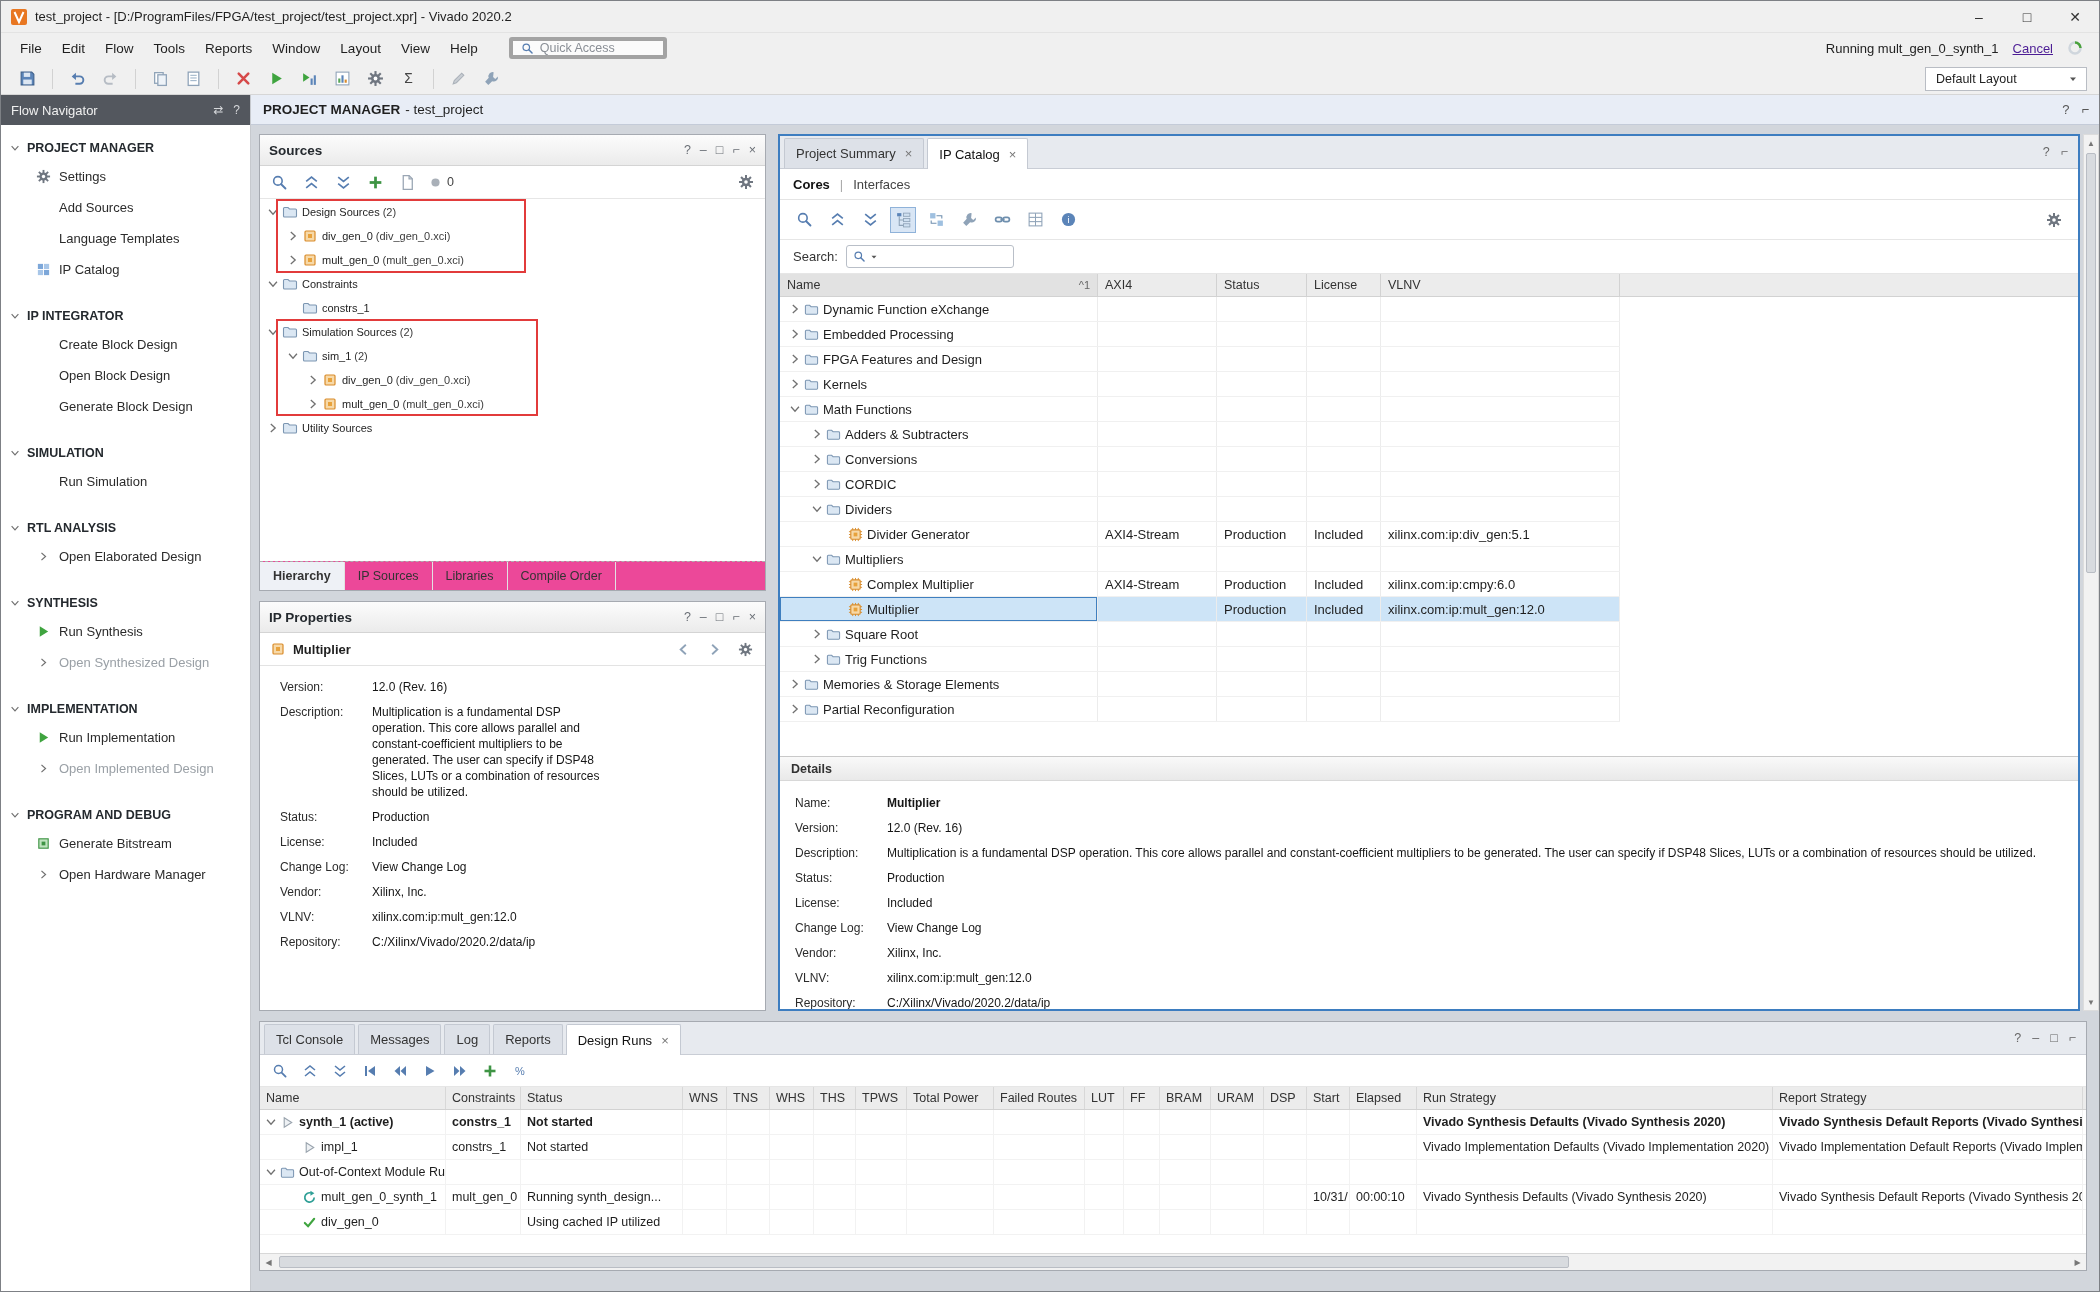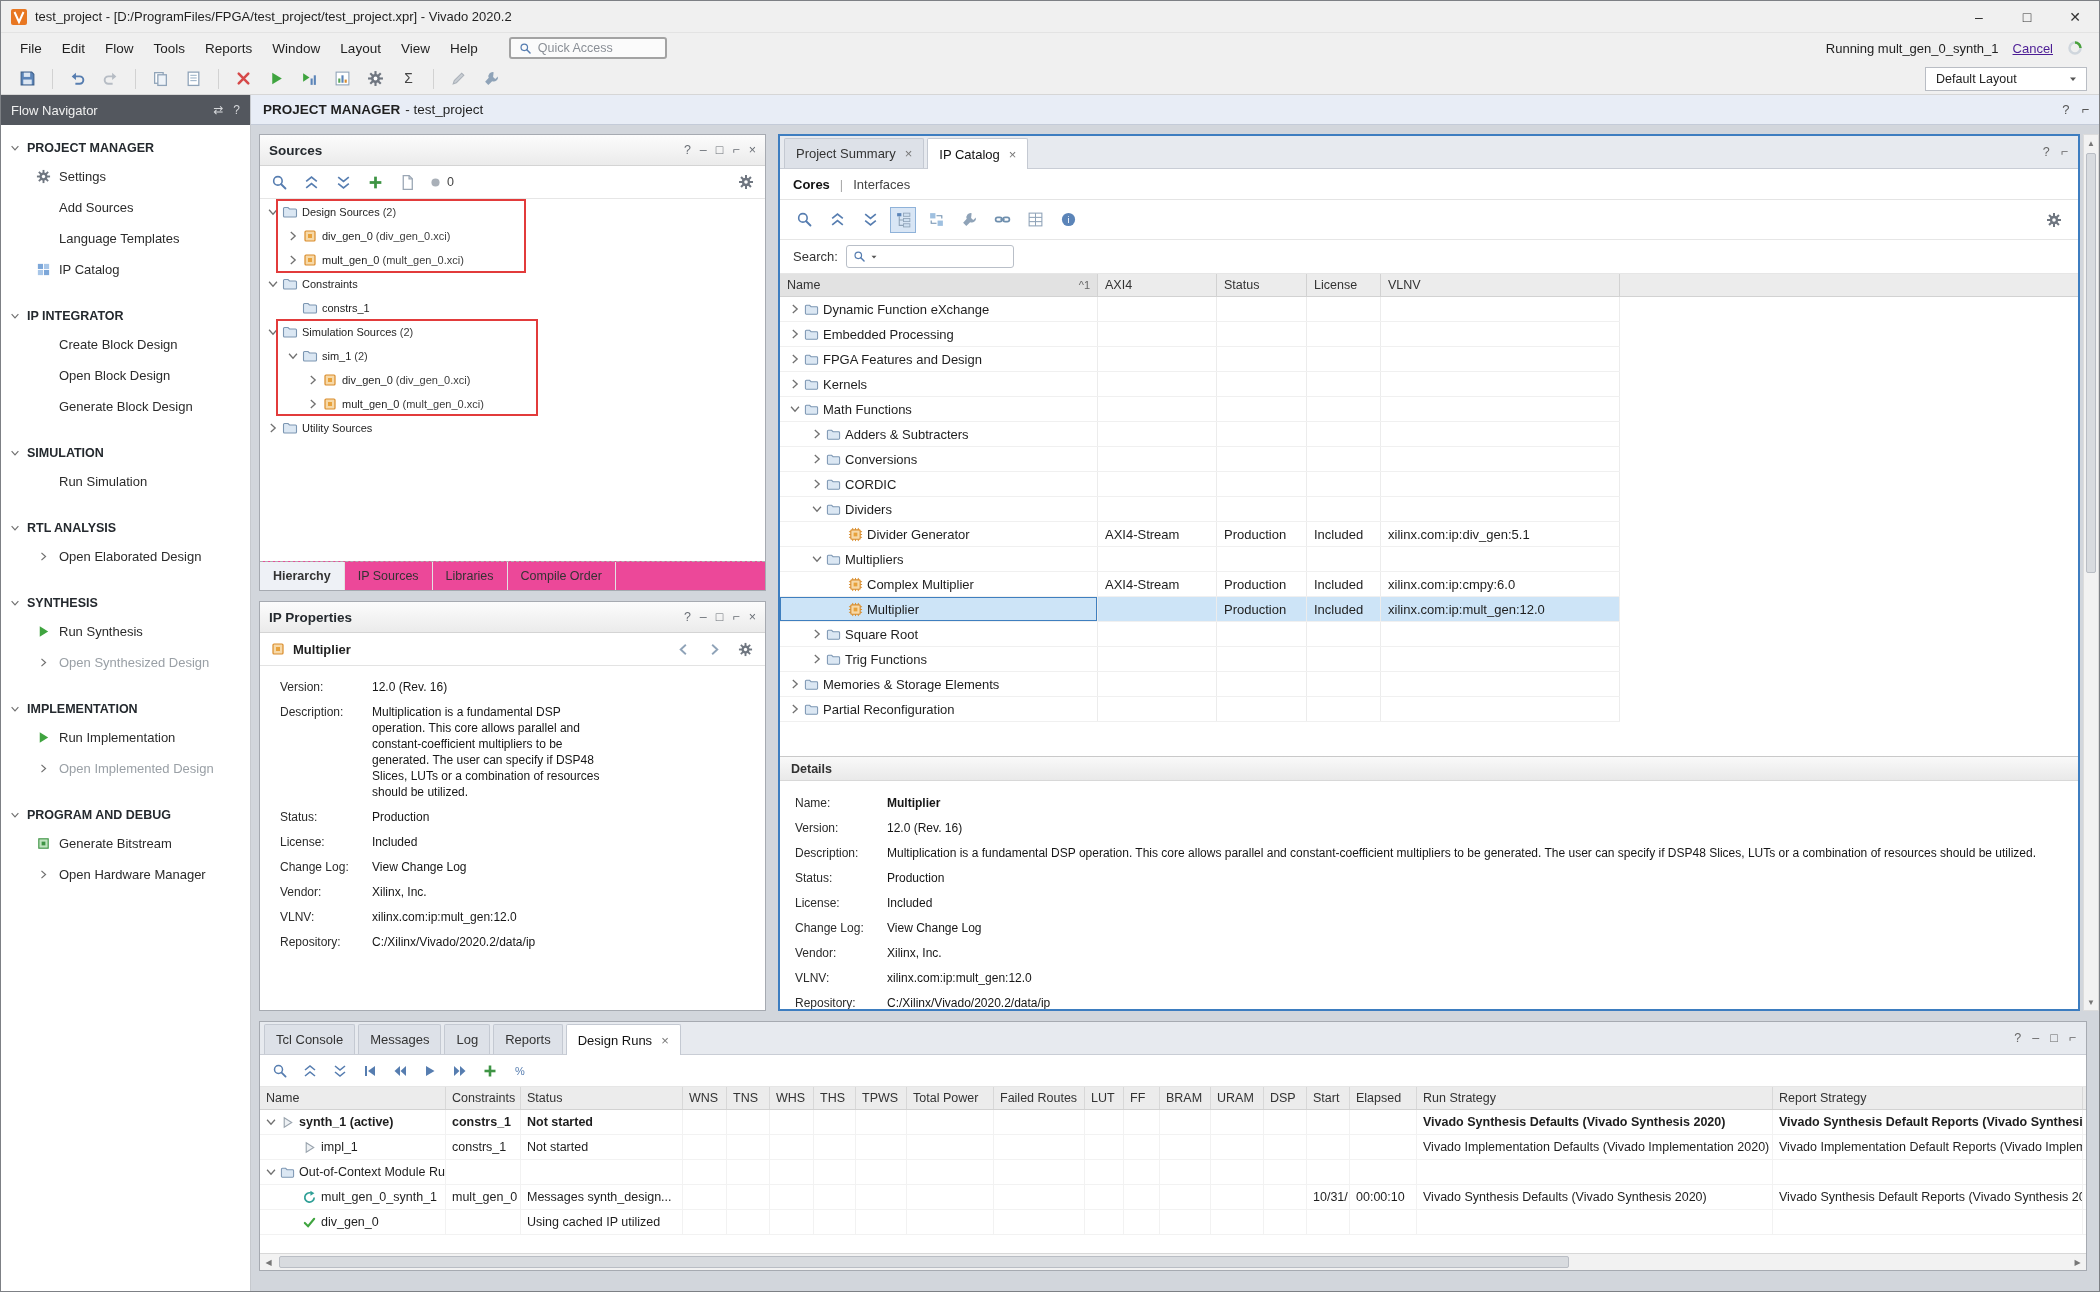--- a/index.html
+++ b/index.html
@@ -13,21 +13,21 @@
 
   
   .titlebar{position:absolute;left:0;top:0;width:100%;height:32px;background:#f0f0f0;border-bottom:1px solid #e3e3e3;display:flex;align-items:center;padding-left:10px;gap:8px}
   .title-text{font-size:13px;color:#1f1f1f}
   .win-controls{margin-left:auto;display:flex;height:100%}
   .win-btn{width:48px;height:100%;display:flex;align-items:center;justify-content:center;font-size:14px;color:#333}
 
   
   .menubar{position:absolute;top:32px;left:0;width:100%;height:30px;display:flex;align-items:center;padding:0 16px 0 10px;gap:2px;background:#f0f0f0}
   .menu-item{padding:3px 9px;font-size:13.5px;color:#1f1f1f}
-  .quick-access{margin-left:20px;width:158px;height:22px;border:2px solid #a3a3a3;border-radius:3px;background:#fbfbfb;display:flex;align-items:center;gap:6px;padding:0 8px;color:#8a8f96;font-size:12.5px}
+  .quick-access{margin-left:20px;width:158px;height:22px;border:4px solid #a3a3a3;border-radius:3px;background:#fbfbfb;display:flex;align-items:center;gap:6px;padding:0 8px;color:#8a8f96;font-size:12.5px}
   .mb-right{margin-left:auto;display:flex;align-items:center;gap:14px;font-size:13px;color:#222}
   .cancel-link{color:#4c1d95;text-decoration:underline}
 
   
   .toolbarbar{position:absolute;top:62px;left:0;width:100%;height:32px;border-bottom:1px solid #d6d6d6;display:flex;align-items:center;padding:0 12px;gap:4px;background:#f0f0f0}
   .tb-btn{width:29px;height:26px;display:flex;align-items:center;justify-content:center}
   .tb-btn .icon{width:17px;height:17px}
   .tb-sep{width:1px;height:20px;background:#d2d2d2;margin:0 6px}
   .layout-select{margin-left:auto;min-width:162px;height:24px;border:1px solid #b9bdc4;background:#fff;display:flex;align-items:center;justify-content:space-between;padding:0 7px 0 10px;font-size:12.5px;color:#222;gap:10px}
 
@@ -1662,21 +1662,21 @@
             <span class="tw-spacer"></span>
             <span class="icon node" style="width:15px;height:15px">
               <svg viewBox="0 0 16 16">
                 <path d="M13 8 A5 5 0 1 1 9.5 3.2" fill="none" stroke="#2f9f96" stroke-width="1.8"></path>
                 <path d="M9 0.8 L13.2 3.4 L9 6 Z" fill="#2f9f96"></path>
               </svg>
             </span>
             <span>mult_gen_0_synth_1</span>
           </div>
           <div class="rcell" style="width:75px">mult_gen_0</div>
-          <div class="rcell" style="width:162px">Messages synth_design...</div>
+          <div class="rcell" style="width:162px">Running synth_design...</div>
           <div class="rcell" style="width:44px"></div>
           <div class="rcell" style="width:43px"></div>
           <div class="rcell" style="width:44px"></div>
           <div class="rcell" style="width:42px"></div>
           <div class="rcell" style="width:51px"></div>
           <div class="rcell" style="width:87px"></div>
           <div class="rcell" style="width:91px"></div>
           <div class="rcell" style="width:39px"></div>
           <div class="rcell" style="width:36px"></div>
           <div class="rcell" style="width:51px"></div>

